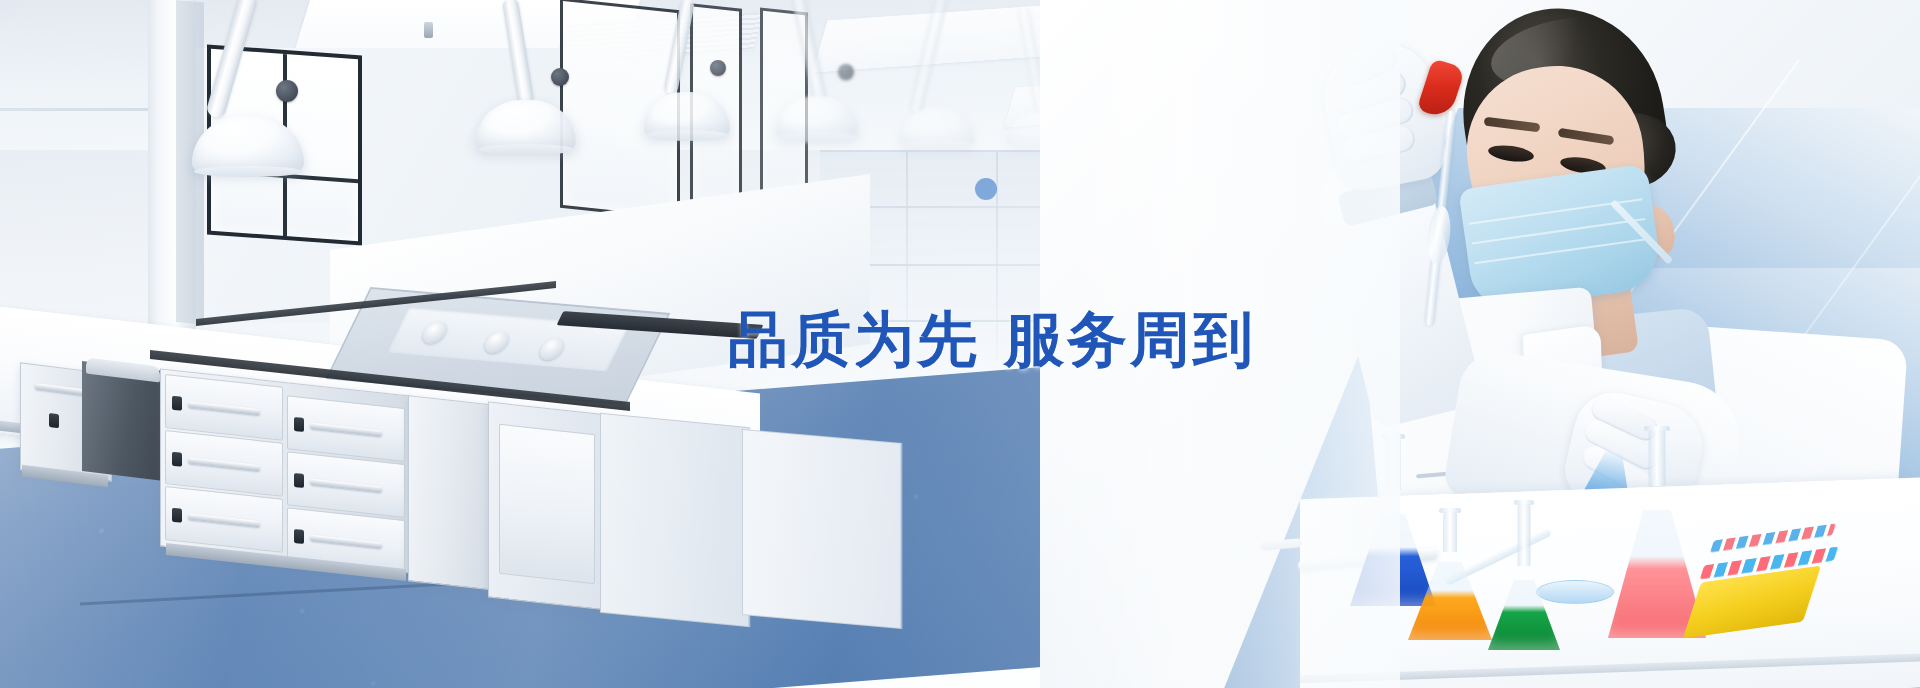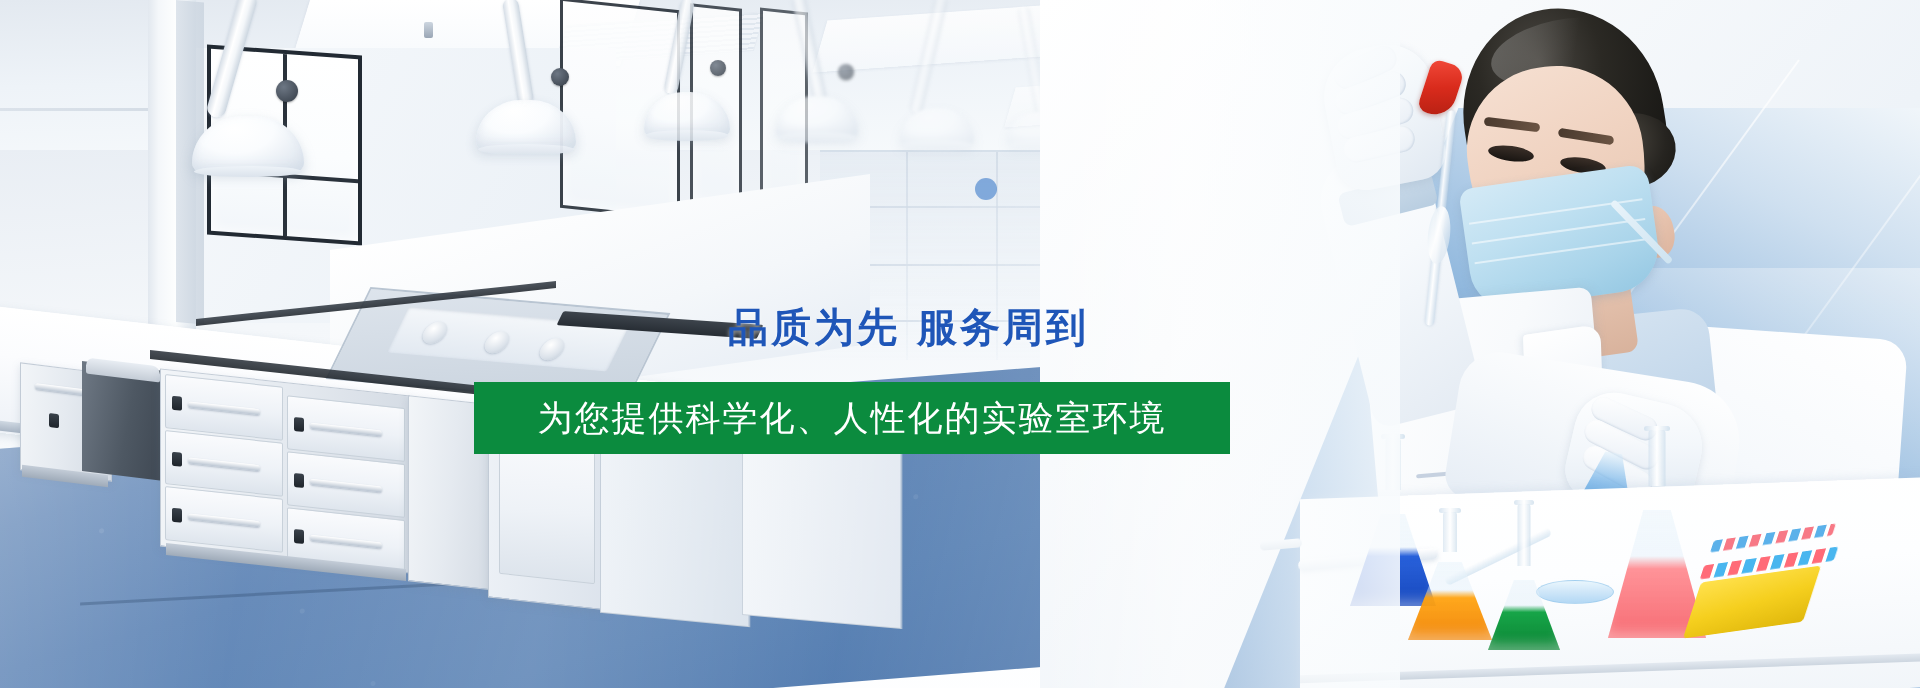--- a/index.html
+++ b/index.html
@@ -605,21 +605,21 @@
     letter-spacing:6px;
     color:#8ba4cf;
     opacity:.92;
     white-space:nowrap;
     text-shadow:0 1px 2px rgba(255,255,255,.5);
   }
 
   .headline{
     position:absolute; left:728px; top:300px;
     font-family:"DejaVu Sans","Liberation Sans",sans-serif;
-    font-size:40px;
+    font-size:60px;
     font-weight:bold;
     letter-spacing:3px;
     color:#1f56b8;
     white-space:nowrap;
     text-shadow:0 2px 4px rgba(255,255,255,.55);
   }
 
   .green-band{
     position:absolute; left:474px; top:382px; width:756px; height:72px;
     background:#0b8b3e;
@@ -859,19 +859,16 @@
     </div>
 
     <div class="photo-fade"></div>
   </div>
 
   <div class="text-layer">
 
 
     <div class="headline">品质为先 服务周到</div>
 
-    <div class="green-band">
-      <span class="green-text">为您提供科学化、人性化的实验室环境</span>
-    </div>
 
   </div>
 
 </div>
 
 </body></html>

